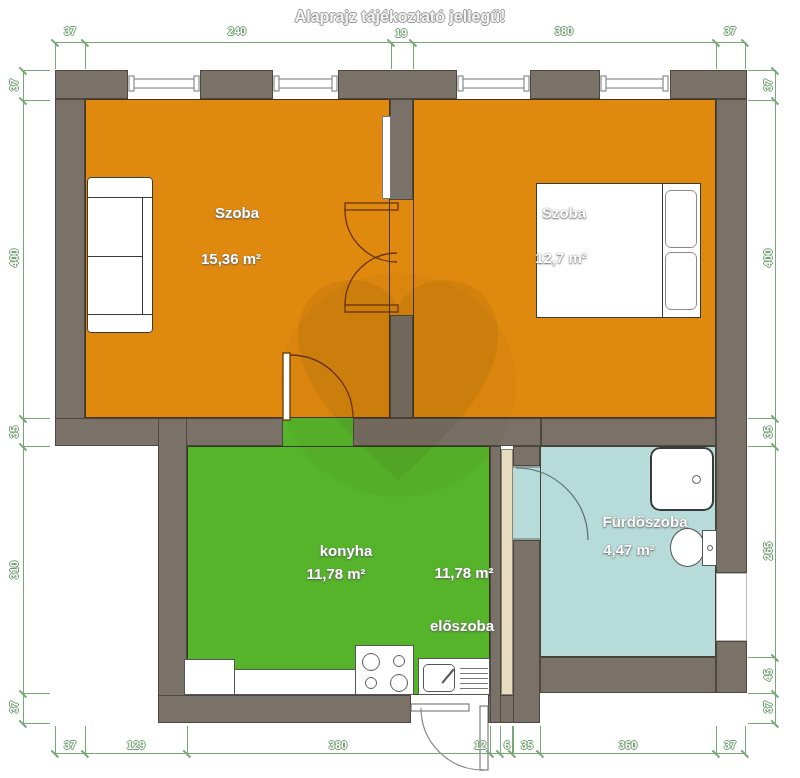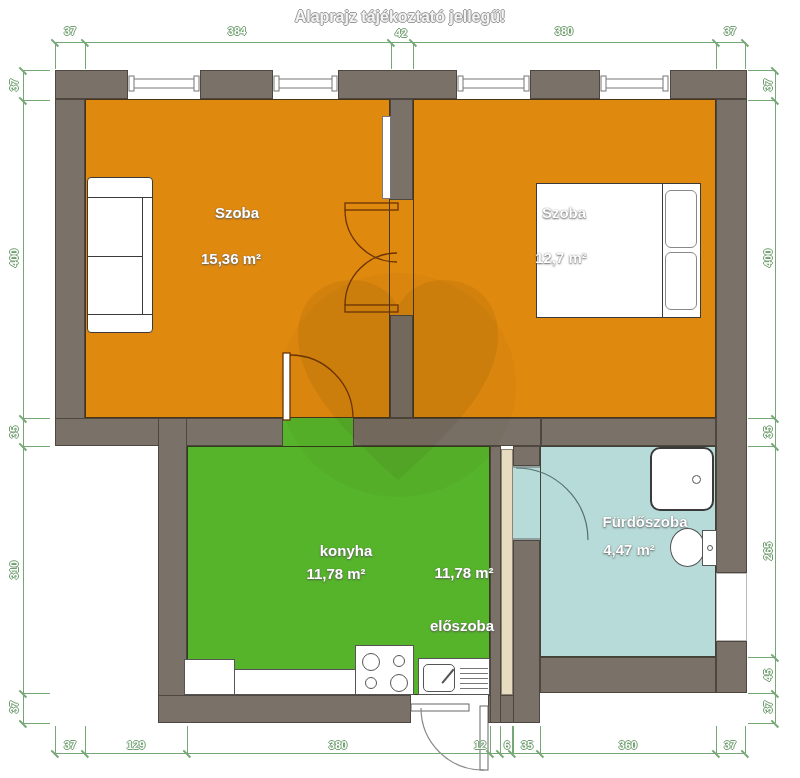--- a/index.html
+++ b/index.html
@@ -243,22 +243,22 @@
       <div class="dimslash" style="left: 770px; top: 446.1px;"></div>
       <div class="dimtick" style="left: 748px; top: 657.3px; width: 27px; height: 1.2px;"></div>
       <div class="dimslash" style="left: 770px; top: 657.3px;"></div>
       <div class="dimtick" style="left: 748px; top: 693.2px; width: 27px; height: 1.2px;"></div>
       <div class="dimslash" style="left: 770px; top: 693.2px;"></div>
       <div class="dimtick" style="left: 748px; top: 722.7px; width: 27px; height: 1.2px;"></div>
       <div class="dimslash" style="left: 770px; top: 722.7px;"></div>
     </div>
 
   <div class="dim-label" style="left:70px;top:31px;">37</div>
-  <div class="dim-label" style="left:237px;top:31px;">384</div>
-  <div class="dim-label" style="left:401px;top:33px;">42</div>
+  <div class="dim-label" style="left:237px;top:31px;">240</div>
+  <div class="dim-label" style="left:401px;top:33px;">19</div>
   <div class="dim-label" style="left:564px;top:31px;">380</div>
   <div class="dim-label" style="left:730px;top:31px;">37</div>
 
   <div class="dim-label" style="left:70px;top:745px;">37</div>
   <div class="dim-label" style="left:136px;top:745px;">129</div>
   <div class="dim-label" style="left:338px;top:745px;">380</div>
   <div class="dim-label" style="left:480px;top:745px;">12</div>
   <div class="dim-label" style="left:507px;top:745px;">6</div>
   <div class="dim-label" style="left:527px;top:745px;">35</div>
   <div class="dim-label" style="left:628px;top:745px;">360</div>

